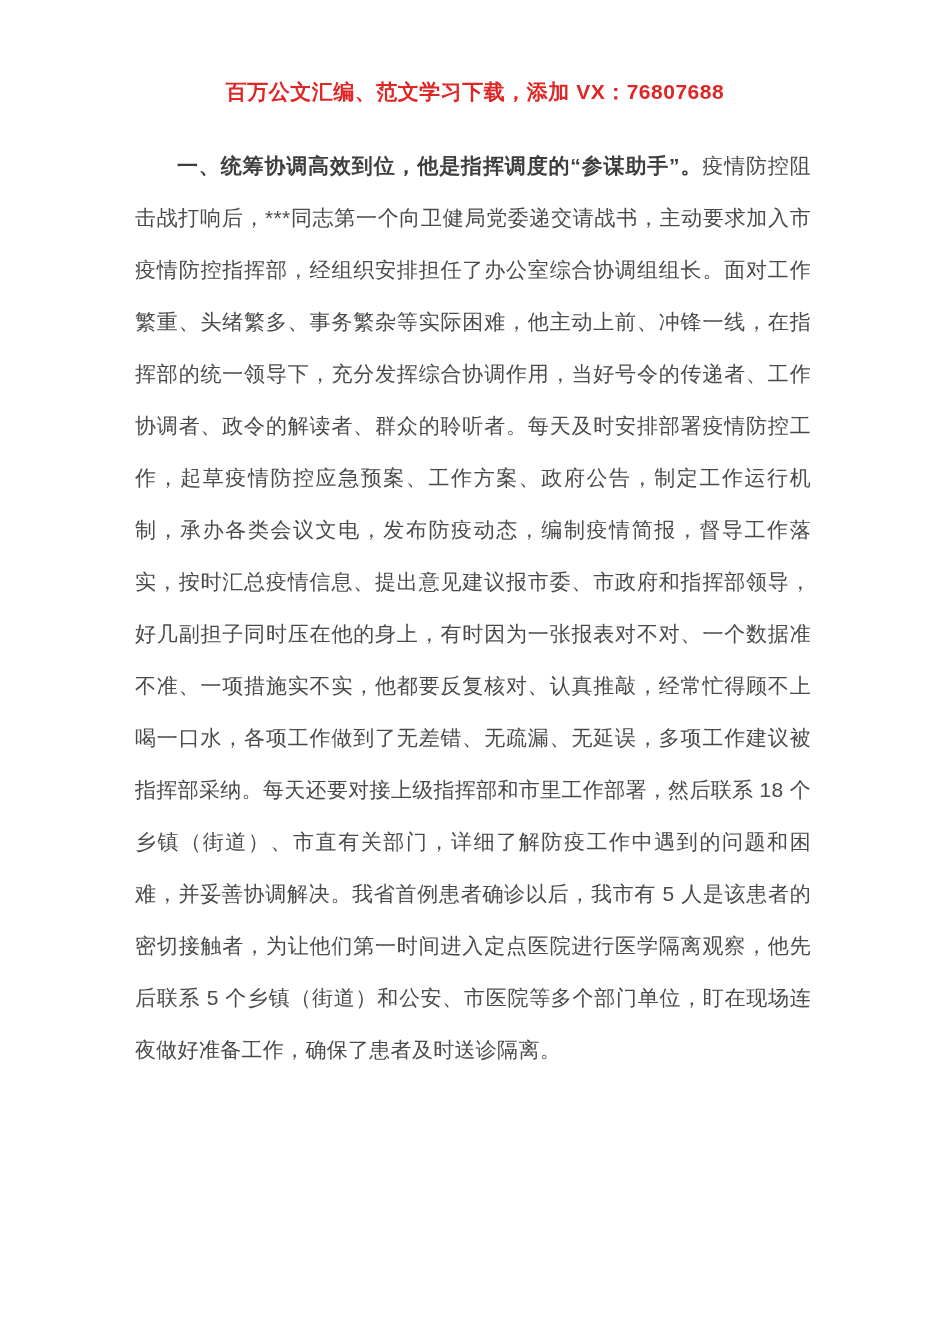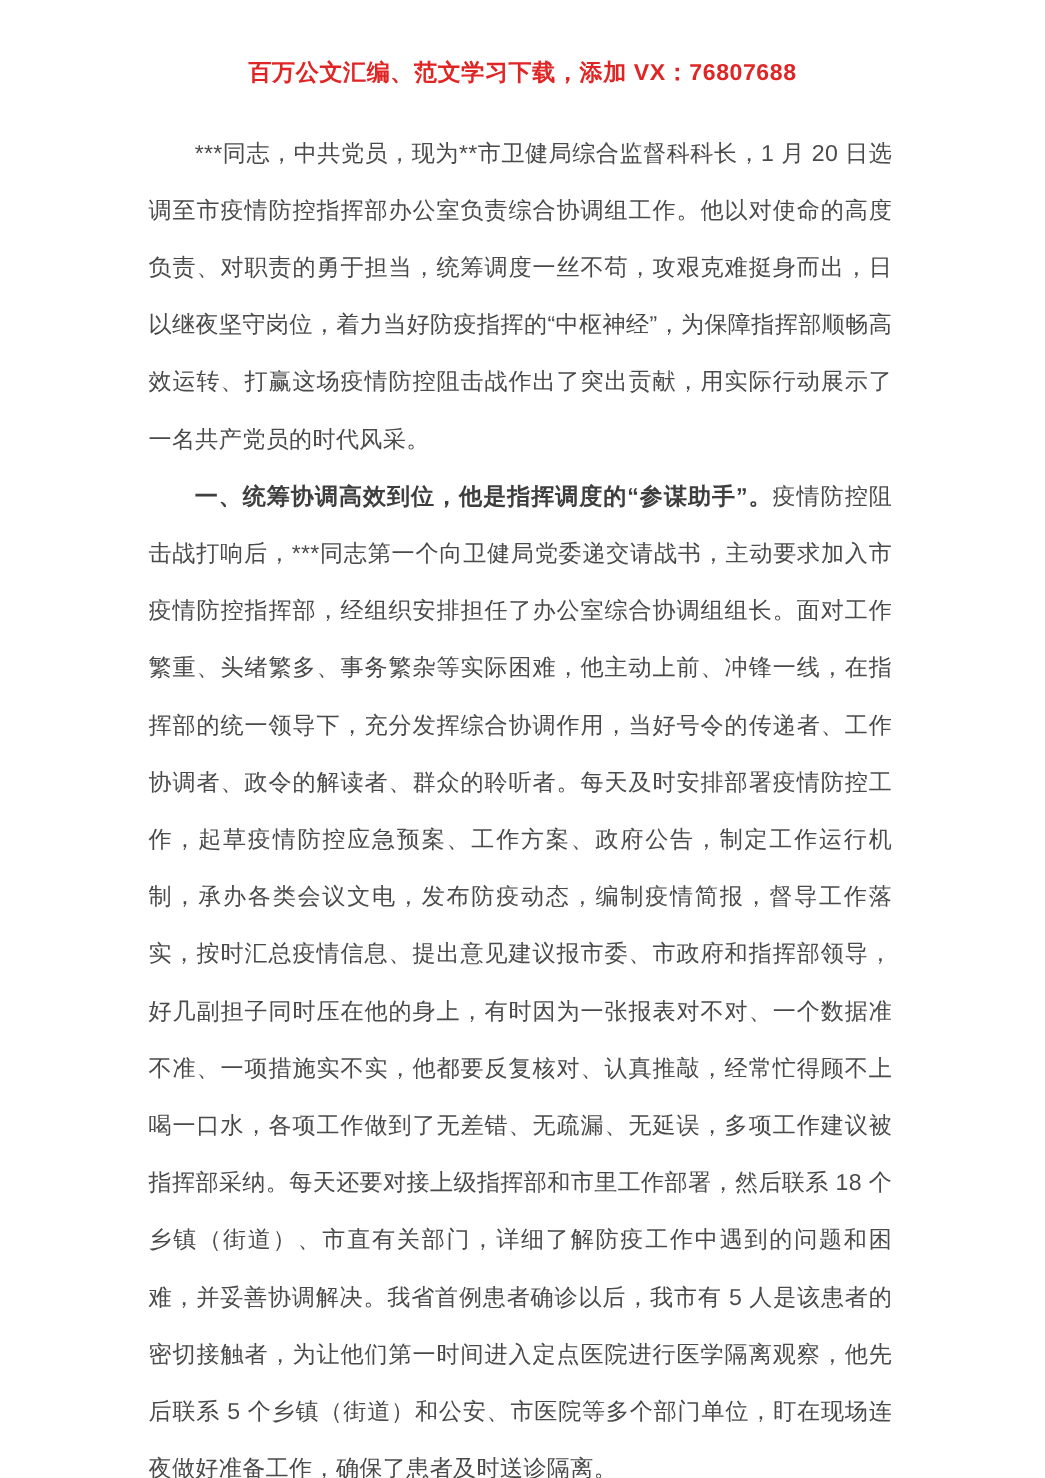--- a/index.html
+++ b/index.html
@@ -8,21 +8,21 @@
     background: #ffffff;
   }
   body {
     width: 950px;
     height: 1344px;
     overflow: hidden;
     font-family: "Liberation Sans", sans-serif;
     position: relative;
   }
   .promo-banner {
-    margin-top: 52px;
+    margin-top: 78px;
     text-align: center;
     font-size: 21px;
     font-weight: bold;
     letter-spacing: 0.5px;
   }
   .doc-content {
     margin: 34px 139px 0 135px;
     width: 676px;
   }
   .doc-content p {
@@ -43,15 +43,14 @@
     color: #3e3e3e;
     margin-top: 24px;
   }
 </style>
 </head>
 <body>
 
 <div class="promo-banner" style="color: rgb(224, 37, 37);">百万公文汇编、范文学习下载，添加 VX：76807688</div>
 
 <div class="doc-content">
-    <p><span class="run-regular">***同志，中共党员，现为**市卫健局综合监督科科长，1 月 20 日选调至市疫情防控指挥部办公室负责综合协调组工作。他以对使命的高度负责、对职责的勇于担当，统筹调度一丝不苟，攻艰克难挺身而出，日以继夜坚守岗位，着力当好防疫指挥的“中枢神经”，为保障指挥部顺畅高效运转、打赢这场疫情防控阻击战作出了突出贡献，用实际行动展示了一名共产党员的时代风采。</span></p>
     <p><span class="run-bold">一、统筹协调高效到位，他是指挥调度的“参谋助手”。</span><span class="run-regular">疫情防控阻击战打响后，***同志第一个向卫健局党委递交请战书，主动要求加入市疫情防控指挥部，经组织安排担任了办公室综合协调组组长。面对工作繁重、头绪繁多、事务繁杂等实际困难，他主动上前、冲锋一线，在指挥部的统一领导下，充分发挥综合协调作用，当好号令的传递者、工作协调者、政令的解读者、群众的聆听者。每天及时安排部署疫情防控工作，起草疫情防控应急预案、工作方案、政府公告，制定工作运行机制，承办各类会议文电，发布防疫动态，编制疫情简报，督导工作落实，按时汇总疫情信息、提出意见建议报市委、市政府和指挥部领导，好几副担子同时压在他的身上，有时因为一张报表对不对、一个数据准不准、一项措施实不实，他都要反复核对、认真推敲，经常忙得顾不上喝一口水，各项工作做到了无差错、无疏漏、无延误，多项工作建议被指挥部采纳。每天还要对接上级指挥部和市里工作部署，然后联系 18 个乡镇（街道）、市直有关部门，详细了解防疫工作中遇到的问题和困难，并妥善协调解决。我省首例患者确诊以后，我市有 5 人是该患者的密切接触者，为让他们第一时间进入定点医院进行医学隔离观察，他先后联系 5 个乡镇（街道）和公安、市医院等多个部门单位，盯在现场连夜做好准备工作，确保了患者及时送诊隔离。</span></p>
   </div>
 
 </body></html>

